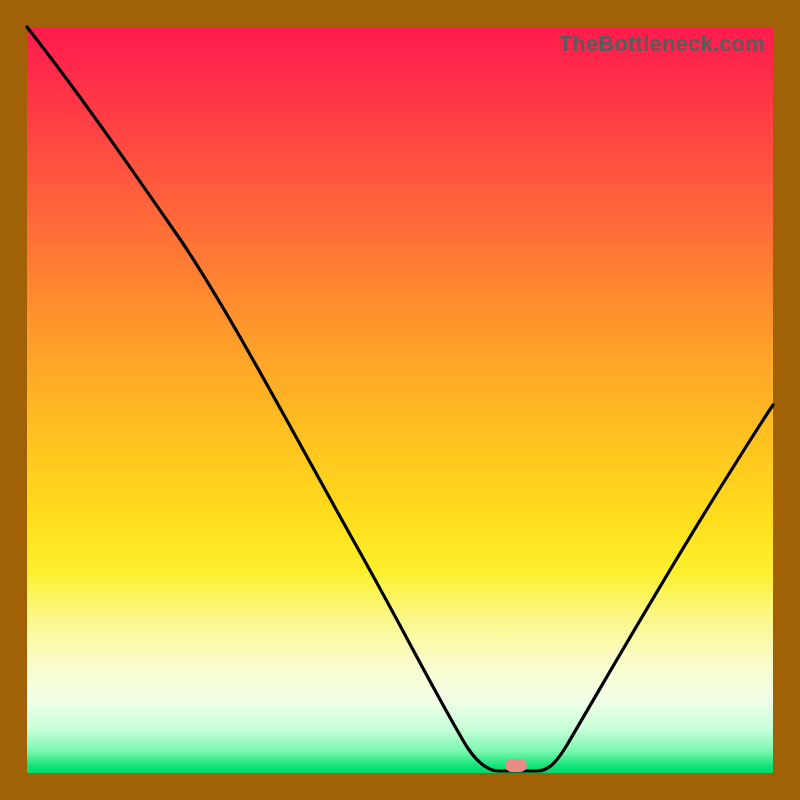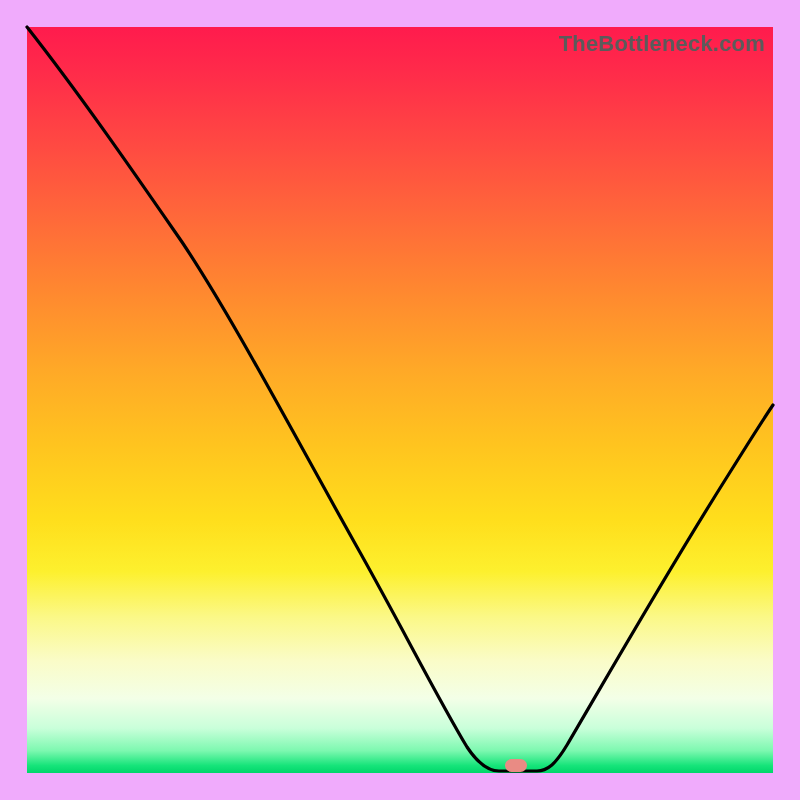--- a/index.html
+++ b/index.html
@@ -10,21 +10,21 @@
     background: #000;
     overflow: hidden;
     font-family: Arial, Helvetica, sans-serif;
   }
   .frame {
     position: absolute;
     left: 0;
     top: 0;
     width: 800px;
     height: 800px;
-    background: #f0abfc;
+    background: #a16207;
   }
   .plot-area {
     position: absolute;
     left: 27px;
     top: 27px;
     width: 746px;
     height: 746px;
     
     background: linear-gradient(to bottom,
       #ff1b4d 0%,

